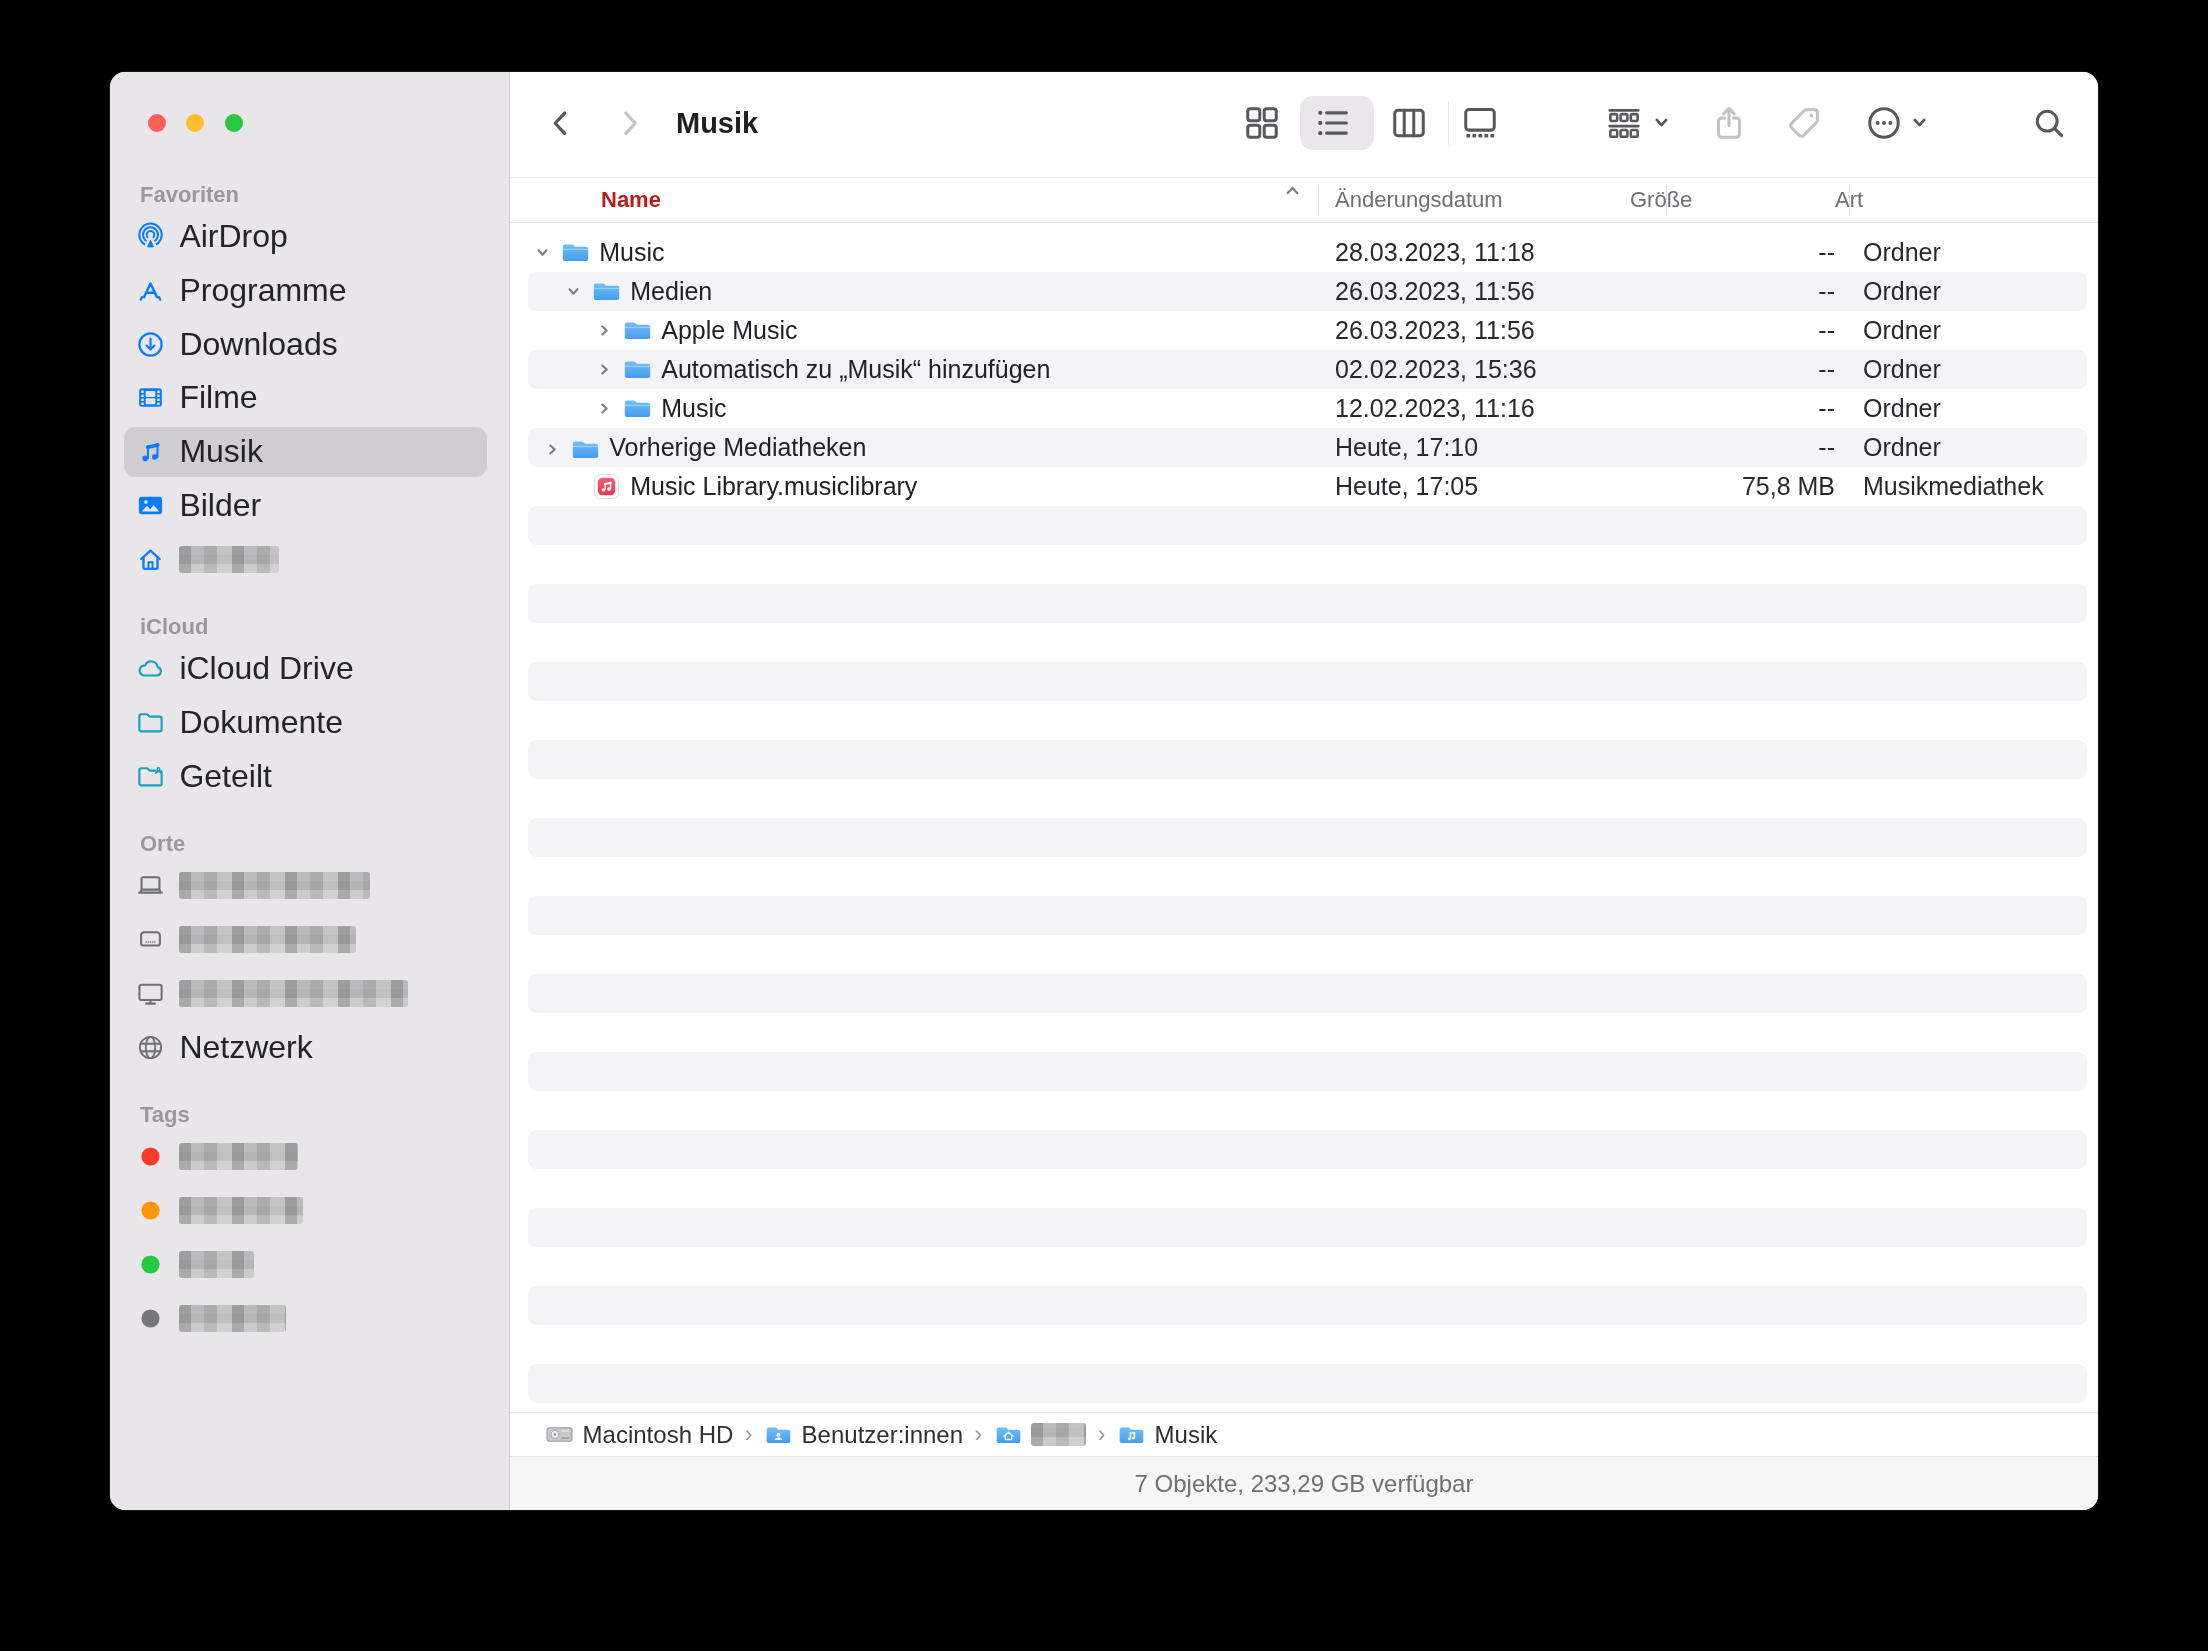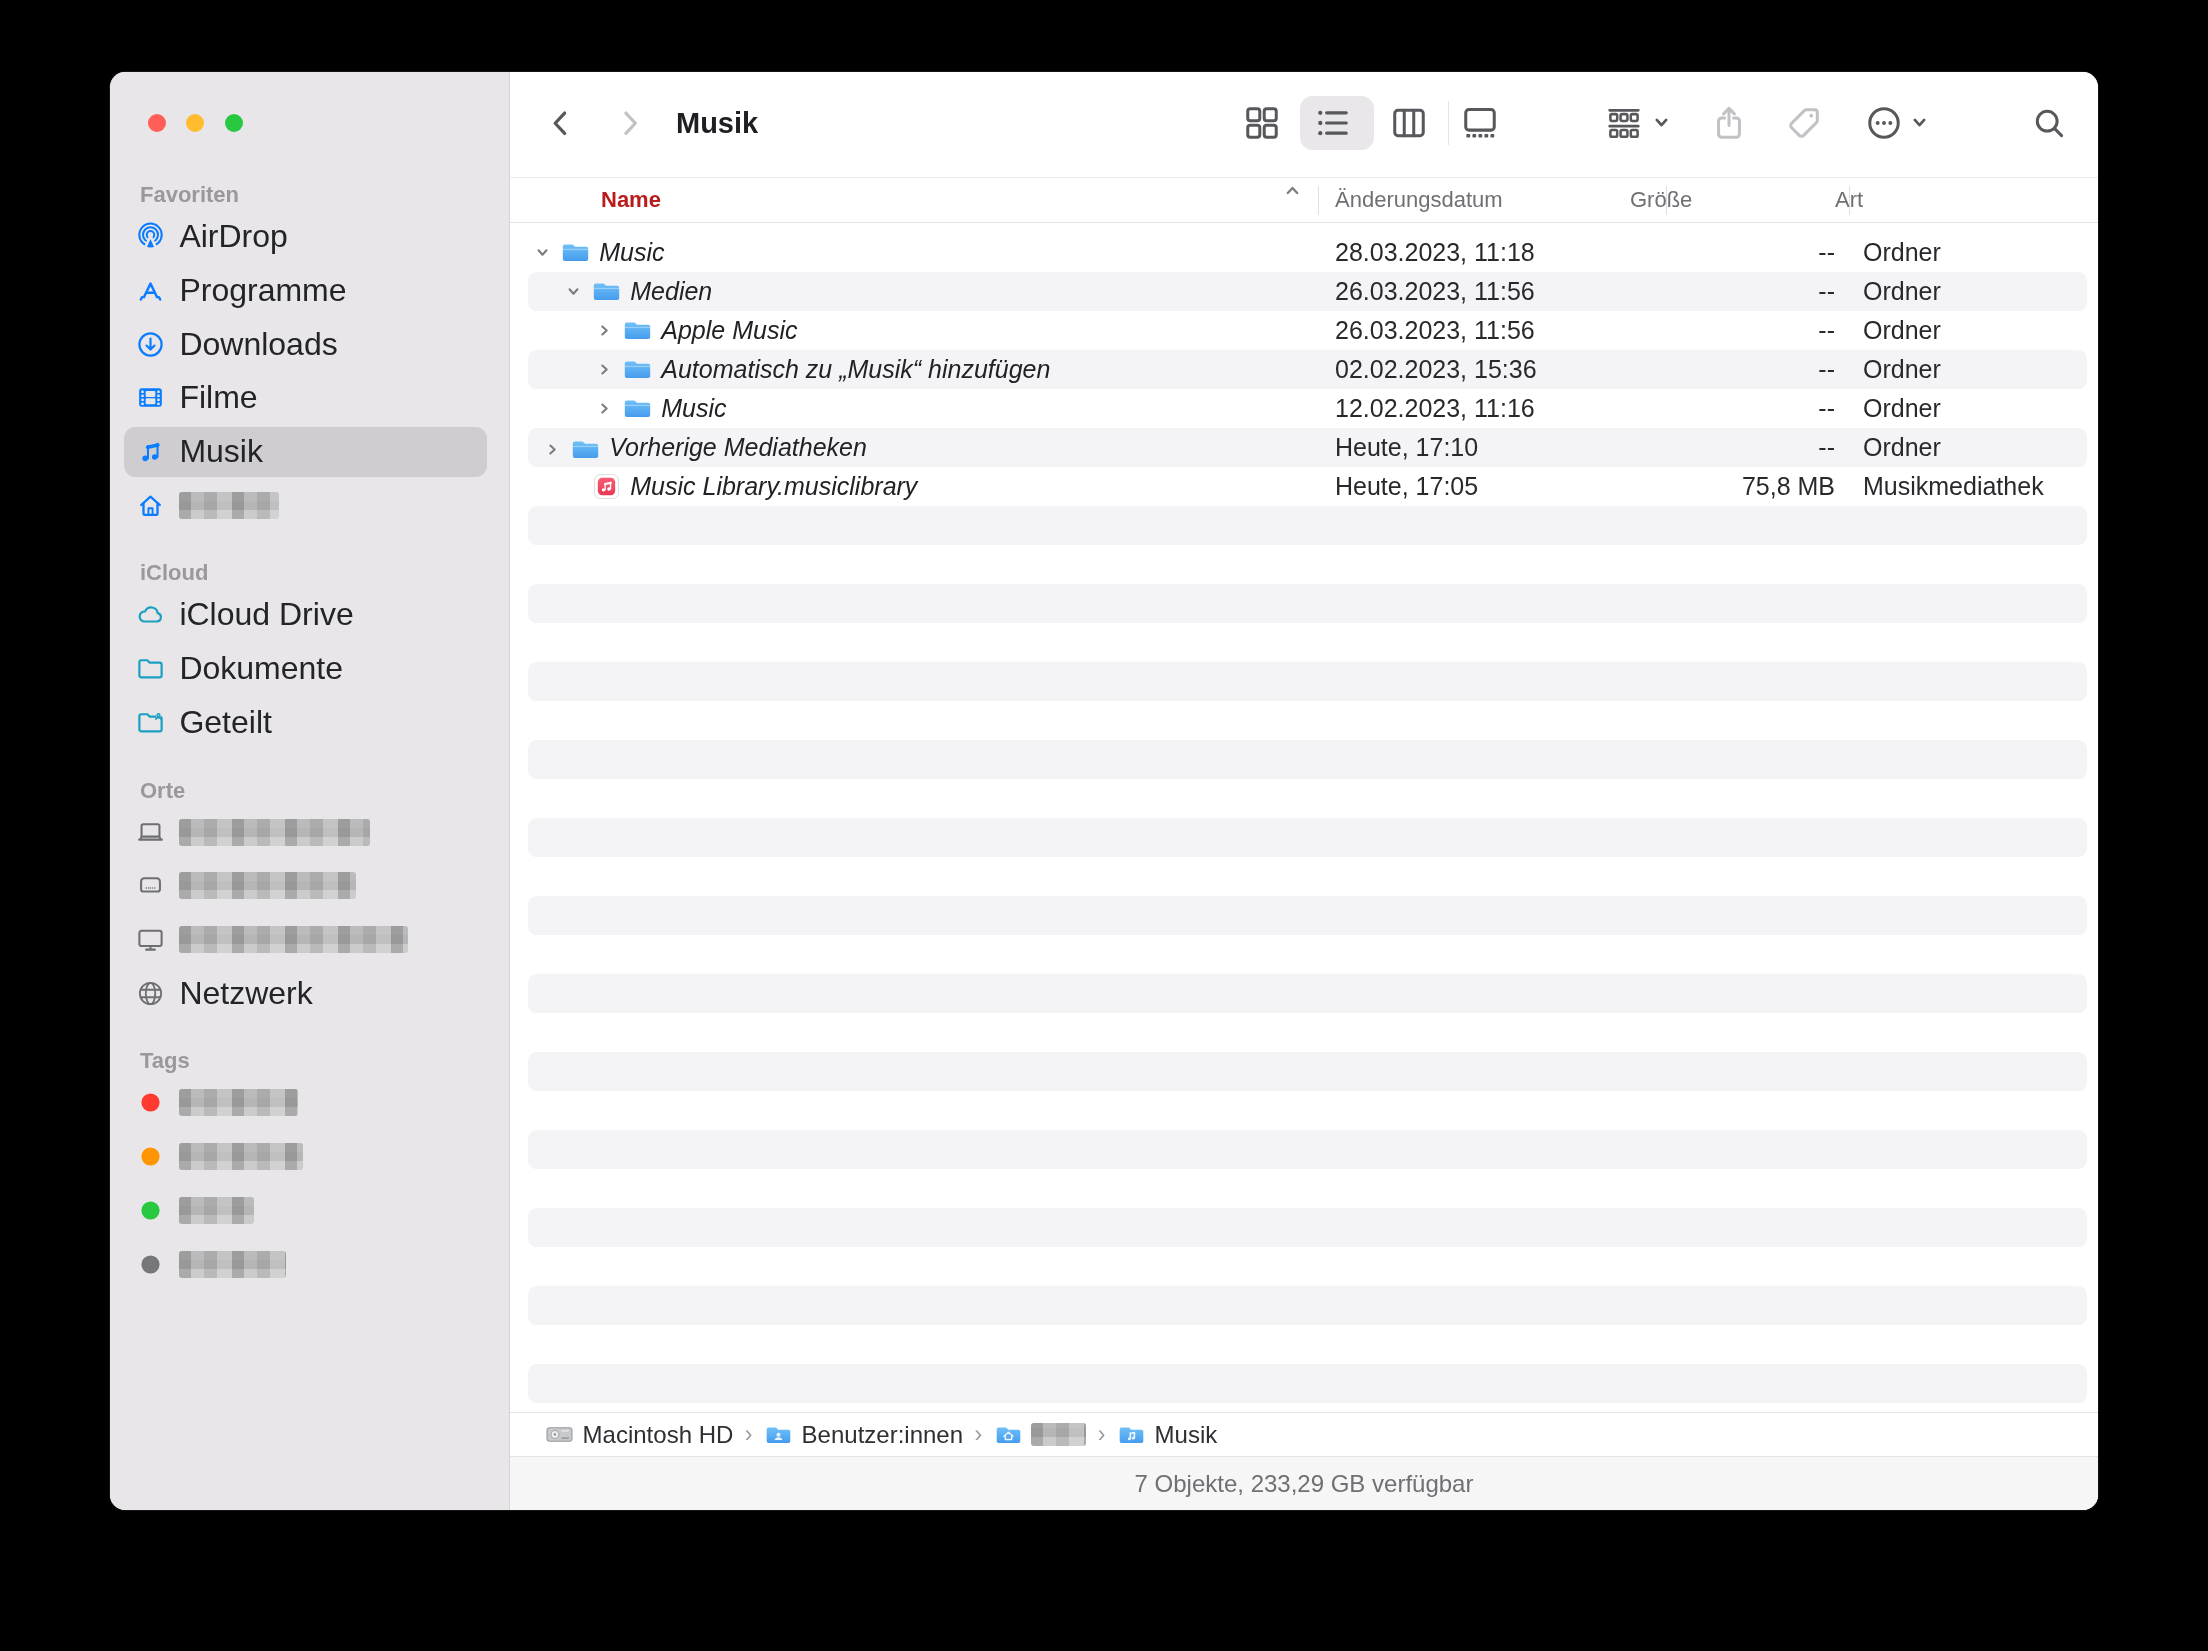--- a/index.html
+++ b/index.html
@@ -43,21 +43,21 @@
   .hdiv{position:absolute;top:7.6px;height:29px;width:1px;background:#e0e0e2;}
   .hdiv.d1{left:808px;}.hdiv.d2{left:1156px;}.hdiv.d3{left:1339px;}
   
   .list{flex:1 1 auto;padding-top:9.6px;position:relative;overflow:hidden;}
   .row{height:39px;position:relative;display:flex;align-items:center;font-size:25px;color:#222226;}
   .row.stripe::before{content:"";position:absolute;left:18px;right:11.5px;top:0;bottom:0;background:#f4f4f6;border-radius:8.6px;}
   .row *{position:relative;}
   .c-name{display:flex;align-items:center;min-width:0;}
   .disc{width:25px;height:25px;display:flex;align-items:center;justify-content:center;color:#7b7b80;flex:0 0 25px;}
   .ficon{width:29px;height:25px;margin-left:5.7px;display:flex;align-items:center;justify-content:center;flex:0 0 29px;}
-  .rname{margin-left:9.6px;white-space:nowrap;font-style:italic;}
+  .rname{margin-left:9.6px;white-space:nowrap;}
   .c-date{position:absolute;left:825px;color:#29292d;}
   .c-size{position:absolute;left:1156px;width:169px;text-align:right;color:#29292d;}
   .c-kind{position:absolute;left:1353px;color:#29292d;}
   
   .pathbar{height:43px;flex:0 0 43px;border-top:1px solid #e4e4e6;display:flex;align-items:center;padding-left:35px;background:#fff;font-size:24px;color:#2e2e33;}
   .pseg{display:flex;align-items:center;}
   .pseg .picon{width:29px;height:27px;display:flex;align-items:center;justify-content:center;margin-right:8.6px;}
   .psep{margin:0 11.5px;color:#9a9aa0;font-size:23px;}
   
   .statusbar{height:53px;flex:0 0 53px;border-top:1px solid #e4e4e6;background:#f6f6f7;display:flex;align-items:center;justify-content:center;font-size:24px;color:#6f6f74;}
@@ -123,20 +123,30 @@
         <div class="sb-item selected">
           <span class="sb-icon">
             <svg width="29" height="29" viewBox="0 0 24 24" fill="none" stroke="currentColor" stroke-width="2" stroke-linecap="round" stroke-linejoin="round">
               <circle cx="7.6" cy="17.7" r="2.3" fill="currentColor" stroke="none"></circle>
               <circle cx="15.5" cy="16.5" r="2.3" fill="currentColor" stroke="none"></circle>
               <path d="M9.9 17.7 V7.4 M17.8 16.5 V5.7" stroke-width="1.7"></path>
               <path d="M9.6 8.4 L18.1 6.6" stroke-width="3"></path>
             </svg>
           </span>
           <span class="sb-label">Musik</span>
+        </div>
+        <div class="sb-item">
+          <span class="sb-icon">
+            <svg width="29" height="29" viewBox="0 0 24 24" fill="none" stroke="currentColor" stroke-width="2" stroke-linecap="round" stroke-linejoin="round">
+              <rect x="2.4" y="4.8" width="19.2" height="14.4" rx="2.4" fill="currentColor" stroke="none"></rect>
+              <circle cx="8.2" cy="9.2" r="1.5" fill="#e8e6e8" stroke="none"></circle>
+              <path d="M4.8 16.9 l4.3 -4.7 2.6 2.8 3 -3.4 4.4 5.3 z" fill="#e8e6e8" stroke="none"></path>
+            </svg>
+          </span>
+          <span class="sb-label">Bilder</span>
         </div>
         <div class="sb-item">
           <span class="sb-icon">
             <svg width="29" height="29" viewBox="0 0 24 24" fill="none" stroke="currentColor" stroke-width="2" stroke-linecap="round" stroke-linejoin="round">
               <path d="M4.3 11.6 L12 4.7 L19.7 11.6" stroke-width="1.9"></path>
               <path d="M6.2 10 V18.9 a0.9 0.9 0 0 0 0.9 0.9 H16.9 a0.9 0.9 0 0 0 0.9 -0.9 V10" stroke-width="1.9"></path>
               <rect x="10.3" y="14.2" width="3.4" height="5.6" stroke-width="1.6"></rect>
             </svg>
           </span>
           <span class="pixblur" style="width: 100px;"></span>

